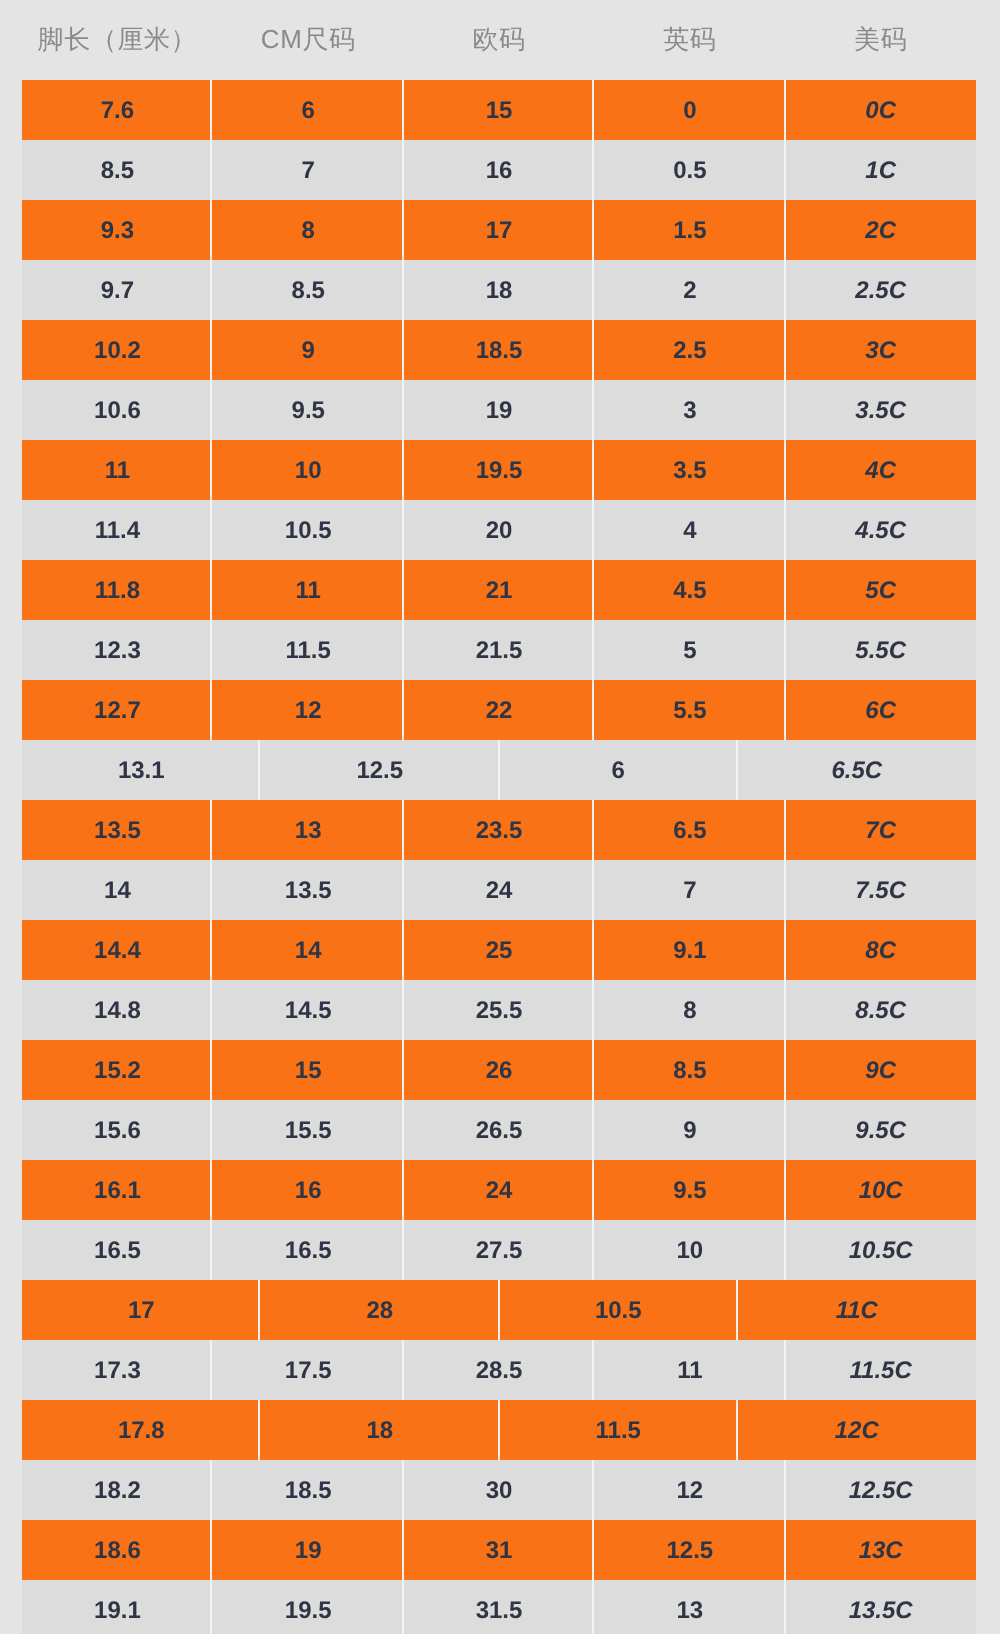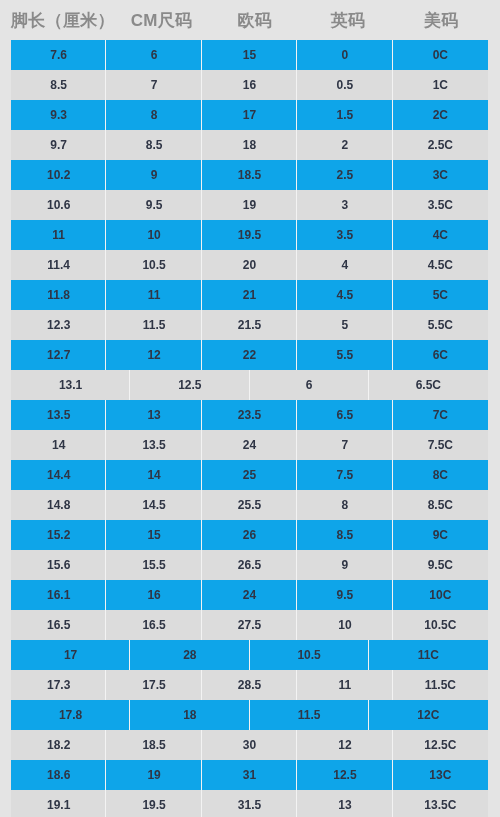--- a/index.html
+++ b/index.html
@@ -25,48 +25,48 @@
     height: 40px;
     background: #e4e4e4;
     padding: 0 12px 0 11px;
     box-sizing: border-box;
   }
   .header-cell {
     flex: 1 1 0;
     display: flex;
     align-items: center;
     justify-content: center;
-    font-size: 17px;
-    font-weight: 700;
+    font-size: 13px;
+    font-weight: 400;
     color: #8a8a8a;
     letter-spacing: 0.3px;
     white-space: nowrap;
   }
   .table-body {
     padding: 0 12px 0 11px;
     box-sizing: border-box;
   }
   .data-row {
     display: flex;
     height: 30px;
   }
-  .data-row.odd  { background: #0ea5e9; }
+  .data-row.odd  { background: #f97316; }
   .data-row.even { background: #dcdcdc; }
   .data-cell {
     flex: 1 1 0;
     display: flex;
     align-items: center;
     justify-content: center;
     font-size: 12px;
     font-weight: bold;
     color: #2f3545;
     box-shadow: inset -1px 0 0 #f3f3f3;
     box-sizing: border-box;
   }
-  .data-cell:last-child { box-shadow: none; }
+  .data-cell:last-child { box-shadow: none; font-style: italic; }
 </style>
 </head>
 <body>
 
 <div id="size-chart">
 
   <div class="header-row">
       <div class="header-cell">脚长（厘米）</div>
       <div class="header-cell">CM尺码</div>
       <div class="header-cell">欧码</div>
@@ -169,21 +169,21 @@
         <div class="data-cell">14</div>
         <div class="data-cell">13.5</div>
         <div class="data-cell">24</div>
         <div class="data-cell">7</div>
         <div class="data-cell">7.5C</div>
       </div>
       <div class="data-row odd">
         <div class="data-cell">14.4</div>
         <div class="data-cell">14</div>
         <div class="data-cell">25</div>
-        <div class="data-cell">7.5</div>
+        <div class="data-cell">9.1</div>
         <div class="data-cell">8C</div>
       </div>
       <div class="data-row even">
         <div class="data-cell">14.8</div>
         <div class="data-cell">14.5</div>
         <div class="data-cell">25.5</div>
         <div class="data-cell">8</div>
         <div class="data-cell">8.5C</div>
       </div>
       <div class="data-row odd">

